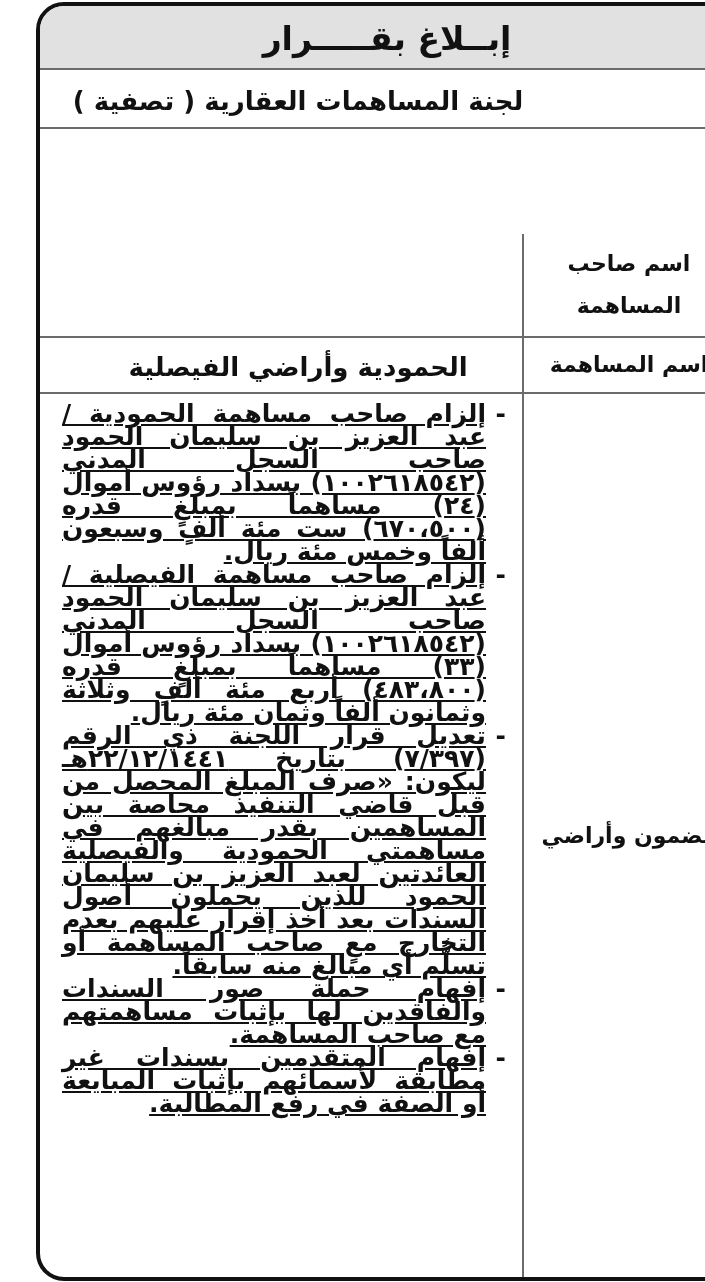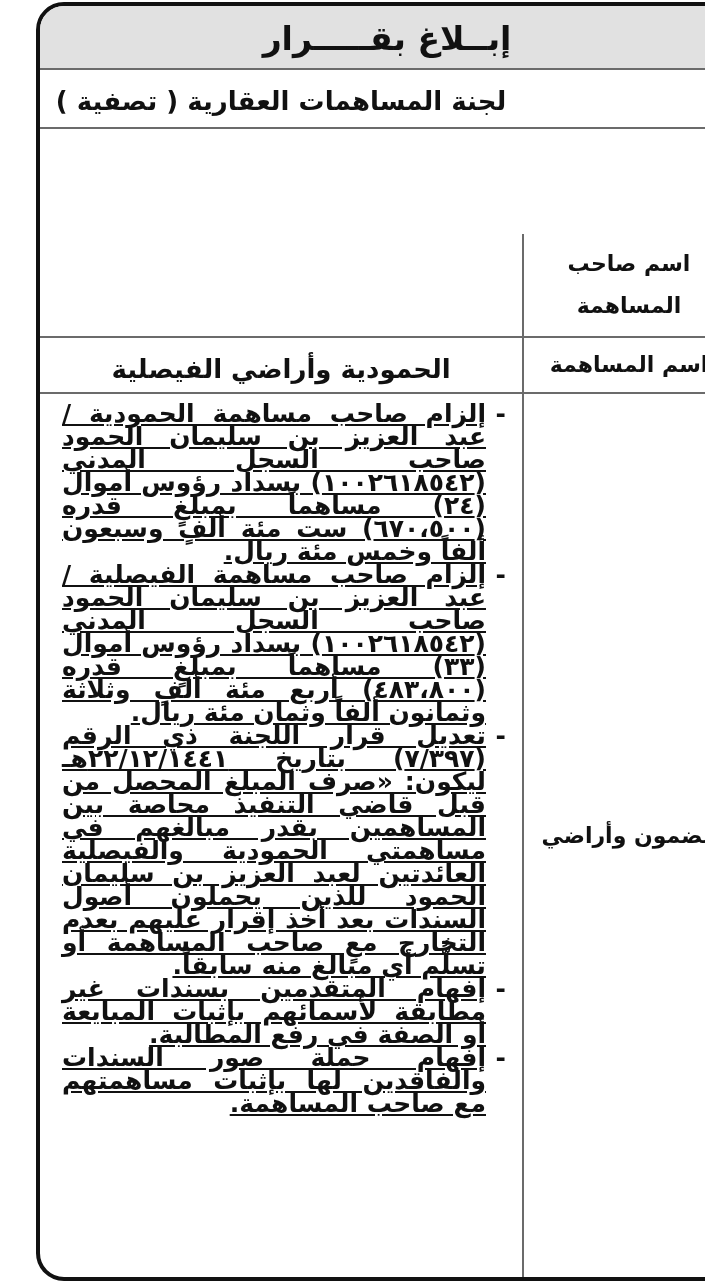--- a/index.html
+++ b/index.html
@@ -73,27 +73,29 @@
     .label-text {
       font-family: "DejaVu Sans", sans-serif;
       font-weight: bold;
       font-size: 22px;
       line-height: 42px;
       color: #111111;
     }
     .value-cell {
       position: absolute;
       left: 0;
-      top: 16px;
+      top: 4px;
       bottom: 0;
       width: 482px;
       display: flex;
+      align-items: center;
       justify-content: center;
       direction: rtl;
       text-align: center;
+      padding-left: 17px;
     }
     .value-text {
       font-family: "DejaVu Sans", sans-serif;
       font-weight: bold;
       font-size: 26px;
       color: #111111;
     }
     .value-text.date {
       font-size: 29px;
     }
@@ -157,18 +159,18 @@
   </div>
 
   <div class="row" style="top:388px;height:883px;border-bottom:none;">
     <div class="label-cell">
       <span class="label-text">مضمون وأراضي</span>
     </div>
     <div class="content-cell">
       <p class="clause"><span class="dash">-</span><span>إلزام صاحب مساهمة الحمودية / عبد العزيز بن سليمان الحمود صاحب السجل المدني (١٠٠٢٦١٨٥٤٢) بسداد رؤوس أموال (٢٤) مساهماً بمبلغٍ قدره (٦٧٠،٥٠٠) ست مئة ألفٍ وسبعون ألفاً وخمس مئة ريال.</span></p>
       <p class="clause"><span class="dash">-</span><span>إلزام صاحب مساهمة الفيصلية / عبد العزيز بن سليمان الحمود صاحب السجل المدني (١٠٠٢٦١٨٥٤٢) بسداد رؤوس أموال (٣٣) مساهماً بمبلغٍ قدره (٤٨٣،٨٠٠) أربع مئة ألفٍ وثلاثة وثمانون ألفاً وثمان مئة ريال.</span></p>
       <p class="clause"><span class="dash">-</span><span>تعديل قرار اللجنة ذي الرقم (٧/٣٩٧) بتاريخ ٢٢/١٢/١٤٤١هـ ليكون: «صرف المبلغ المحصل من قبل قاضي التنفيذ محاصة بين المساهمين بقدر مبالغهم في مساهمتي الحمودية والفيصلية العائدتين لعبد العزيز بن سليمان الحمود للذين يحملون أصول السندات بعد أخذ إقرار عليهم بعدم التخارج معٍ صاحب المساهمة أو تسلُّم أي مبالغ منه سابقاً.</span></p>
+      <p class="clause"><span class="dash">-</span><span>إفهام حملة صور السندات والفاقدين لها بإثبات مساهمتهم مع صاحب المساهمة.</span></p>
       <p class="clause"><span class="dash">-</span><span>إفهام المتقدمين بسندات غير مطابقة لأسمائهم بإثبات المبايعة أو الصفة في رفع المطالبة.</span></p>
-      <p class="clause"><span class="dash">-</span><span>إفهام حملة صور السندات والفاقدين لها بإثبات مساهمتهم مع صاحب المساهمة.</span></p>
     </div>
   </div>
 
 </div>
 
 </body></html>

